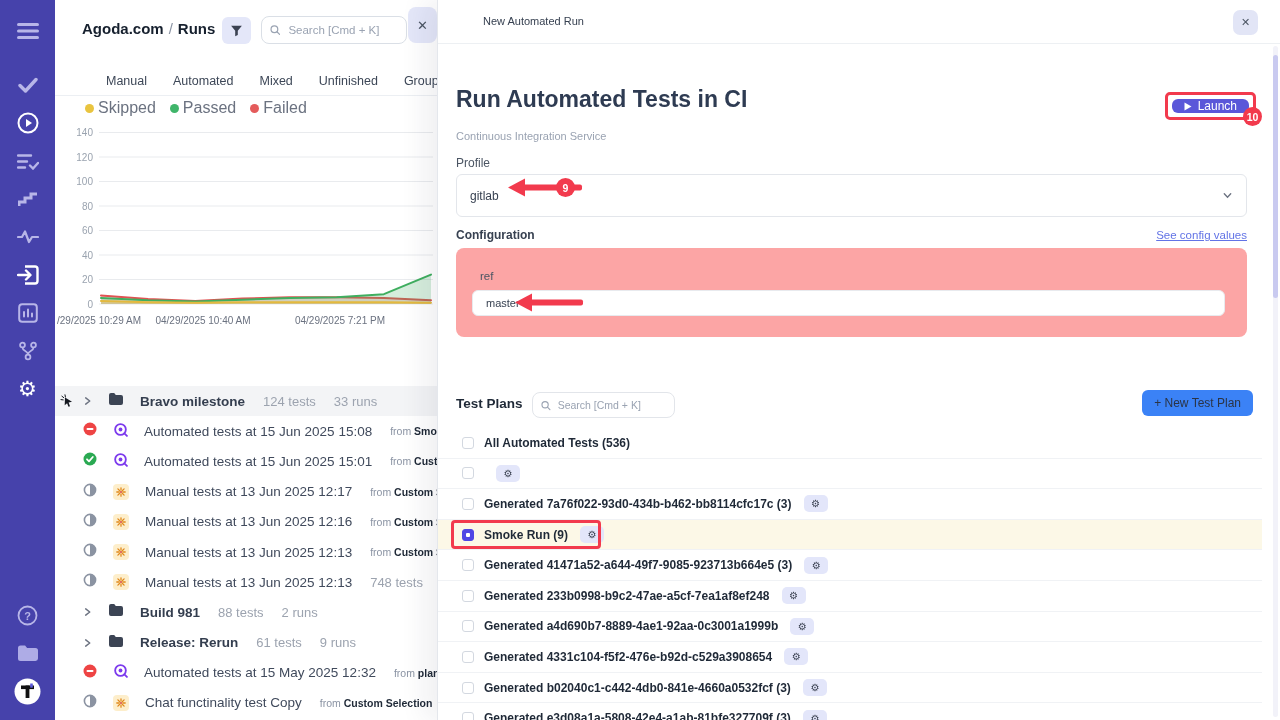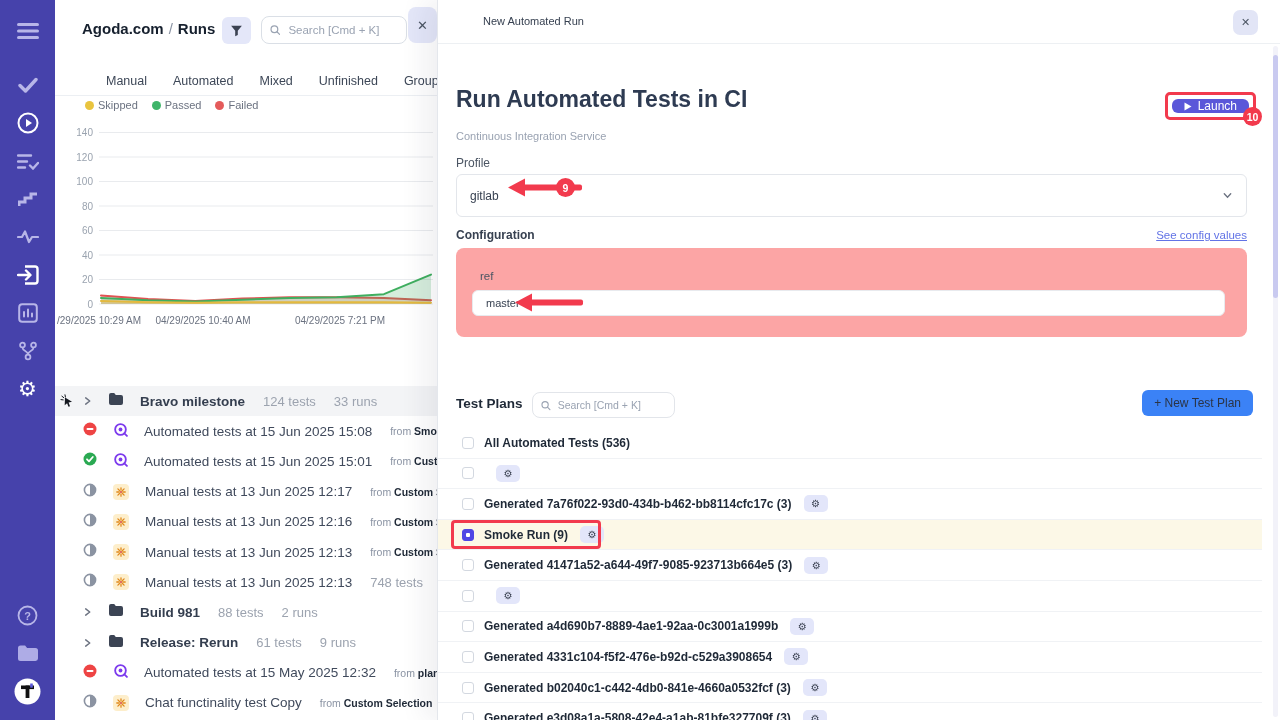--- a/index.html
+++ b/index.html
@@ -26,21 +26,21 @@
     border-radius:8px;background:#fff;display:flex;align-items:center;padding:0 8px;gap:6px;}
   .search-box input{border:none;outline:none;width:100%;font-size:11.5px;color:#374151;
     font-family:"Liberation Sans",sans-serif;background:transparent;}
   .search-box input::placeholder{color:#9aa3b2;}
   .panel-close{position:absolute;left:353px;top:7px;width:29px;height:36px;background:var(--lavender);
     border:none;border-radius:8px;color:#4b5563;font-size:13px;cursor:pointer;}
   .tabs-row{position:absolute;left:0;top:66px;width:382px;height:30px;display:flex;align-items:center;
     padding-left:25px;gap:26px;border-bottom:1px solid #eceff3;}
   .tab{font-size:12.5px;color:#3d4757;cursor:pointer;}
   .legend-row{position:absolute;left:30px;top:99px;display:flex;gap:14px;align-items:center;}
-  .legend-item{display:flex;align-items:center;gap:4px;font-size:11px;color:#6b7280;}
+  .legend-item{display:flex;align-items:center;gap:4px;font-size:16px;color:#6b7280;}
   .legend-dot{width:9px;height:9px;border-radius:50%;}
   #run-chart{position:absolute;left:0;top:112px;}
 
   .runs-list{position:absolute;left:0;top:386px;width:382px;}
   .run-row{position:relative;height:30.2px;display:flex;align-items:center;padding-left:28px;gap:16px;
     white-space:nowrap;overflow:hidden;cursor:pointer;}
   .run-row.selected{background:#f3f4f6;}
   .folder-name{font-size:13.5px;font-weight:700;color:#343e4f;}
   .run-title{font-size:13.5px;color:#404a5c;}
   .meta{font-size:13px;color:#9ca3af;margin-left:2px;}
@@ -517,20 +517,21 @@
             <button class="gear-btn">⚙</button>
             <span class="smoke-annbox"></span>
           </div>
           <div class="plan-row">
             <span class="checkbox"></span>
             <span class="plan-label">Generated 41471a52-a644-49f7-9085-923713b664e5 (3)</span>
             <button class="gear-btn">⚙</button>
           </div>
           <div class="plan-row">
             <span class="checkbox"></span>
+            <span class="plan-label">Generated 233b0998-b9c2-47ae-a5cf-7ea1af8ef248</span>
             <button class="gear-btn">⚙</button>
           </div>
           <div class="plan-row">
             <span class="checkbox"></span>
             <span class="plan-label">Generated a4d690b7-8889-4ae1-92aa-0c3001a1999b</span>
             <button class="gear-btn">⚙</button>
           </div>
           <div class="plan-row">
             <span class="checkbox"></span>
             <span class="plan-label">Generated 4331c104-f5f2-476e-b92d-c529a3908654</span>

